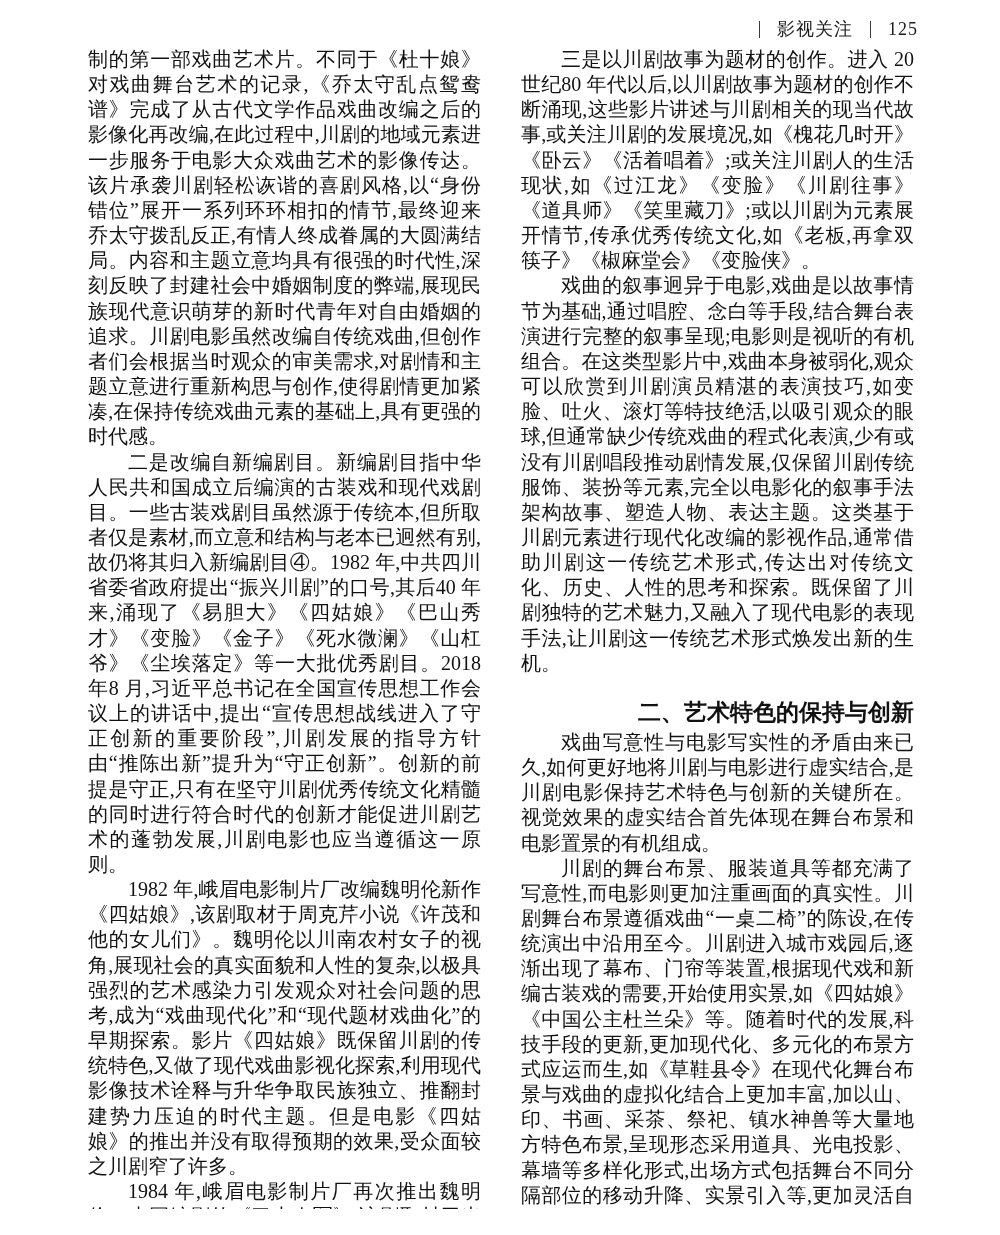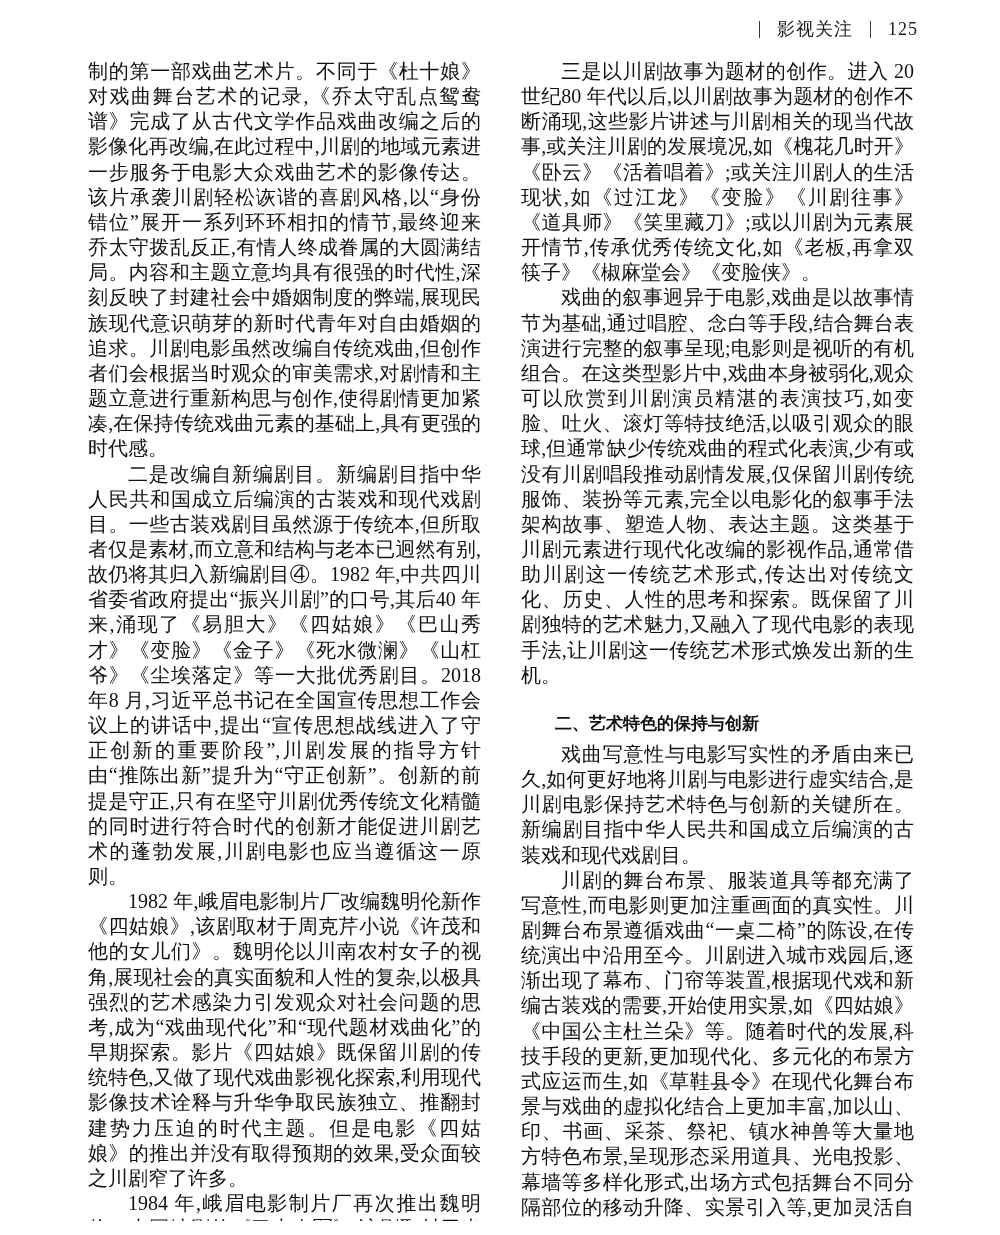--- a/index.html
+++ b/index.html
@@ -26,21 +26,21 @@
     letter-spacing: 1px;
   }
   .vbar {
     display: inline-block;
     width: 1px;
     height: 17px;
     background: #3a3a3a;
   }
   .columns {
     position: absolute;
-    top: 59px;
+    top: 47px;
     left: 88px;
     width: 826px;
     height: 1162px;
     display: flex;
     gap: 40px;
     overflow: hidden;
   }
   .col {
     width: 401px;
     font-size: 20px;
@@ -49,25 +49,25 @@
     text-justify: inter-ideograph;
   }
   .col p.body-paragraph {
     margin: 0;
     text-indent: 2em;
   }
   .col p.body-paragraph.no-indent { text-indent: 0; }
   .col h2.section-heading {
     font-family: "Liberation Sans", sans-serif;
     font-weight: bold;
-    font-size: 17px;
+    font-size: 23px;
     line-height: 26px;
     margin: 23px 0 5px 0;
     text-indent: 2em;
-    text-align: left;
+    text-align: right;
     color: #111111;
   }
 </style>
 </head>
 <body>
 
 <div class="page">
 
   <div class="page-header">
     <span class="vbar"></span>
@@ -80,18 +80,18 @@
     <div class="col">
         <p class="body-paragraph no-indent">制的第一部戏曲艺术片。不同于《杜十娘》对戏曲舞台艺术的记录,《乔太守乱点鸳鸯谱》完成了从古代文学作品戏曲改编之后的影像化再改编,在此过程中,川剧的地域元素进一步服务于电影大众戏曲艺术的影像传达。该片承袭川剧轻松诙谐的喜剧风格,以“身份错位”展开一系列环环相扣的情节,最终迎来乔太守拨乱反正,有情人终成眷属的大圆满结局。内容和主题立意均具有很强的时代性,深刻反映了封建社会中婚姻制度的弊端,展现民族现代意识萌芽的新时代青年对自由婚姻的追求。川剧电影虽然改编自传统戏曲,但创作者们会根据当时观众的审美需求,对剧情和主题立意进行重新构思与创作,使得剧情更加紧凑,在保持传统戏曲元素的基础上,具有更强的时代感。</p>
         <p class="body-paragraph">二是改编自新编剧目。新编剧目指中华人民共和国成立后编演的古装戏和现代戏剧目。一些古装戏剧目虽然源于传统本,但所取者仅是素材,而立意和结构与老本已迥然有别,故仍将其归入新编剧目④。1982 年,中共四川省委省政府提出“振兴川剧”的口号,其后40 年来,涌现了《易胆大》《四姑娘》《巴山秀才》《变脸》《金子》《死水微澜》《山杠爷》《尘埃落定》等一大批优秀剧目。2018 年8 月,习近平总书记在全国宣传思想工作会议上的讲话中,提出“宣传思想战线进入了守正创新的重要阶段”,川剧发展的指导方针由“推陈出新”提升为“守正创新”。创新的前提是守正,只有在坚守川剧优秀传统文化精髓的同时进行符合时代的创新才能促进川剧艺术的蓬勃发展,川剧电影也应当遵循这一原则。</p>
         <p class="body-paragraph">1982 年,峨眉电影制片厂改编魏明伦新作《四姑娘》,该剧取材于周克芹小说《许茂和他的女儿们》。魏明伦以川南农村女子的视角,展现社会的真实面貌和人性的复杂,以极具强烈的艺术感染力引发观众对社会问题的思考,成为“戏曲现代化”和“现代题材戏曲化”的早期探索。影片《四姑娘》既保留川剧的传统特色,又做了现代戏曲影视化探索,利用现代影像技术诠释与升华争取民族独立、推翻封建势力压迫的时代主题。但是电影《四姑娘》的推出并没有取得预期的效果,受众面较之川剧窄了许多。</p>
         <p class="body-paragraph">1984 年,峨眉电影制片厂再次推出魏明伦、南国编剧的《巴山奇冤》,该剧取材于光绪二年发生在川北的“东乡惨案”。为避免重蹈《四姑娘》的覆辙,该片在拍摄手法上更加贴近影视故事片,全片分镜达600 余个,较《四姑娘》增加一倍。全片 80% 的内容采用实景拍摄,以增加电影时空的真实性。同时,通过音效技术增强唱腔的韵味,通过摄影技术捕捉演员表演的细节。</p>
       </div>
     <div class="col">
         <p class="body-paragraph">三是以川剧故事为题材的创作。进入 20 世纪80 年代以后,以川剧故事为题材的创作不断涌现,这些影片讲述与川剧相关的现当代故事,或关注川剧的发展境况,如《槐花几时开》《卧云》《活着唱着》;或关注川剧人的生活现状,如《过江龙》《变脸》《川剧往事》《道具师》《笑里藏刀》;或以川剧为元素展开情节,传承优秀传统文化,如《老板,再拿双筷子》《椒麻堂会》《变脸侠》。</p>
         <p class="body-paragraph">戏曲的叙事迥异于电影,戏曲是以故事情节为基础,通过唱腔、念白等手段,结合舞台表演进行完整的叙事呈现;电影则是视听的有机组合。在这类型影片中,戏曲本身被弱化,观众可以欣赏到川剧演员精湛的表演技巧,如变脸、吐火、滚灯等特技绝活,以吸引观众的眼球,但通常缺少传统戏曲的程式化表演,少有或没有川剧唱段推动剧情发展,仅保留川剧传统服饰、装扮等元素,完全以电影化的叙事手法架构故事、塑造人物、表达主题。这类基于川剧元素进行现代化改编的影视作品,通常借助川剧这一传统艺术形式,传达出对传统文化、历史、人性的思考和探索。既保留了川剧独特的艺术魅力,又融入了现代电影的表现手法,让川剧这一传统艺术形式焕发出新的生机。</p>
         <h2 class="section-heading">二、艺术特色的保持与创新</h2>
-        <p class="body-paragraph">戏曲写意性与电影写实性的矛盾由来已久,如何更好地将川剧与电影进行虚实结合,是川剧电影保持艺术特色与创新的关键所在。新编剧目指中华人民共和国成立后编演的古装戏和现代戏剧目。</p>
+        <p class="body-paragraph">戏曲写意性与电影写实性的矛盾由来已久,如何更好地将川剧与电影进行虚实结合,是川剧电影保持艺术特色与创新的关键所在。视觉效果的虚实结合首先体现在舞台布景和电影置景的有机组成。</p>
         <p class="body-paragraph">川剧的舞台布景、服装道具等都充满了写意性,而电影则更加注重画面的真实性。川剧舞台布景遵循戏曲“一桌二椅”的陈设,在传统演出中沿用至今。川剧进入城市戏园后,逐渐出现了幕布、门帘等装置,根据现代戏和新编古装戏的需要,开始使用实景,如《四姑娘》《中国公主杜兰朵》等。随着时代的发展,科技手段的更新,更加现代化、多元化的布景方式应运而生,如《草鞋县令》在现代化舞台布景与戏曲的虚拟化结合上更加丰富,加以山、印、书画、采茶、祭祀、镇水神兽等大量地方特色布景,呈现形态采用道具、光电投影、幕墙等多样化形式,出场方式包括舞台不同分隔部位的移动升降、实景引入等,更加灵活自如,又与情节变化有机融合⑤。</p>
       </div>
   </div>
 
 </div>
 
 </body></html>

